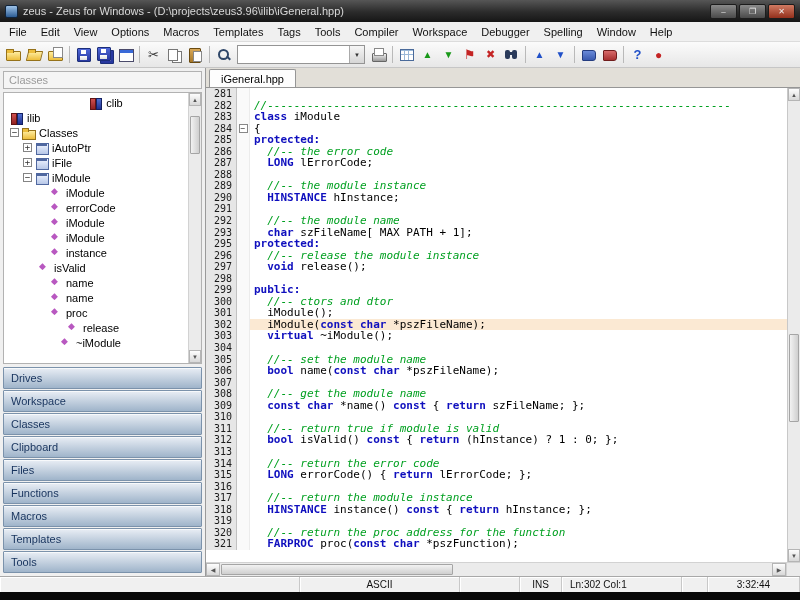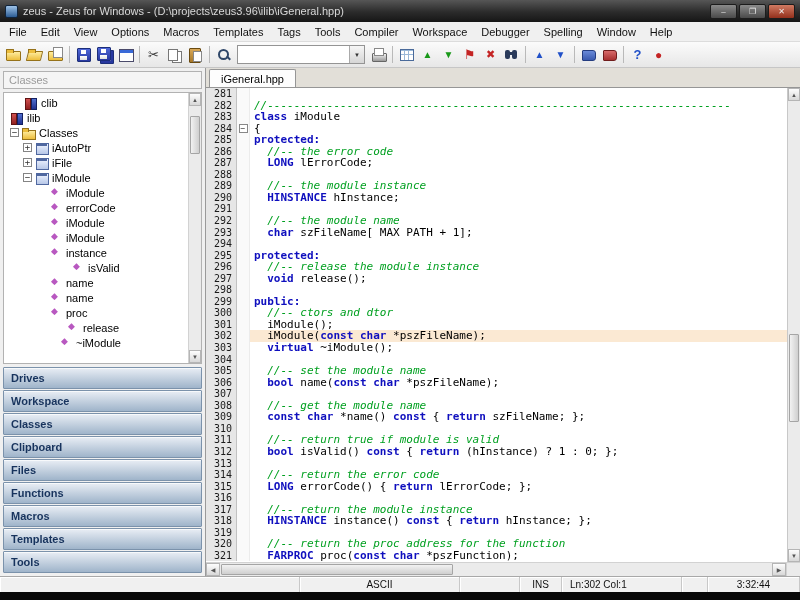--- a/index.html
+++ b/index.html
@@ -80,21 +80,21 @@
 .scroll-btn{height:13px;flex:none;background:linear-gradient(#fdfdfd,#d8d8d8);border:1px solid #b5b5b5;color:#555;font-size:6px;display:flex;align-items:center;justify-content:center}
 .scroll-btn.up::after{content:"▲"}
 .scroll-btn.down::after{content:"▼"}
 .scroll-btn.left::after{content:"◀"}
 .scroll-btn.right::after{content:"▶"}
 .scroll-track{flex:1;position:relative}
 .scroll-thumb{position:absolute;background:linear-gradient(90deg,#f2f2f2,#cfcfcf);border:1px solid #a5a5a5;border-radius:1px;left:1px;right:1px}
 .tree-thumb{top:4%;height:38px}
 .ed-thumb{top:52%;height:88px}
 .accordion{flex:none;display:flex;flex-direction:column;gap:1px;margin-top:3px}
-.acc-btn{height:22px;background:linear-gradient(#e9eef5,#9fb4ca);border:1px solid #7b92ab;border-radius:1px;display:flex;align-items:center;padding:6px 7px;color:#17335d;font-weight:bold;box-shadow:inset 0 1px 0 #ffffffaa}
+.acc-btn{height:22px;background:linear-gradient(#e9eef5,#9fb4ca);border:1px solid #7b92ab;border-radius:1px;display:flex;align-items:center;padding:6px 7px;color:#17335d;font-weight:normal;box-shadow:inset 0 1px 0 #ffffffaa}
 
 
 .editor-col{flex:1;min-width:0;display:flex;flex-direction:column;background:#f0f0f0}
 .tabbar{height:20px;flex:none;display:flex;align-items:flex-end;padding-left:3px;background:#e2dfd8;border-bottom:1px solid #969696}
 .tab{height:18px;background:#fdfdfd;border:1px solid #969696;border-bottom:none;border-radius:2px 2px 0 0;padding:0 11px;display:flex;align-items:center;color:#000}
 .editor-body{flex:1;min-height:0;display:flex;background:#fff}
 .code-area{flex:1;min-width:0;display:flex;flex-direction:column;overflow:hidden;background:#fff}
 .cl{display:flex;height:11.56px;line-height:11.56px;flex:none;font-family:"DejaVu Sans Mono",monospace;font-size:11px}
 .cl .g{width:31px;flex:none;background:#e6e6e6;border-right:1px solid #c2c2c2;text-align:right;padding-right:4px;font-size:10px;color:#1a1a1a}
 .cl .f{width:13px;flex:none;background:#fafafa;border-right:1px solid #ececec;display:flex;align-items:center;justify-content:center}
@@ -238,21 +238,21 @@
         <span class="tbi s-stop"></span>
       </button>
     </div>
 
   <div class="main">
 
     <div class="sidebar">
       <div class="side-caption">Classes</div>
       <div class="tree-wrap">
         <div class="tree">
-            <div class="tree-row" style="padding-left: 20px;">
+            <div class="tree-row" style="padding-left: 20px; justify-content: center;">
               <span class="ti ti-lib"></span>
               <span class="tree-label">clib</span>
             </div>
             <div class="tree-row" style="padding-left: 6px;">
               <span class="ti ti-lib"></span>
               <span class="tree-label">ilib</span>
             </div>
             <div class="tree-row" style="padding-left: 6px;">
               <span class="toggle">−</span>
               <span class="ti ti-folder"></span>
@@ -286,21 +286,21 @@
               <span class="tree-label">iModule</span>
             </div>
             <div class="tree-row" style="padding-left: 45px;">
               <span class="ti ti-member"></span>
               <span class="tree-label">iModule</span>
             </div>
             <div class="tree-row" style="padding-left: 45px;">
               <span class="ti ti-member"></span>
               <span class="tree-label">instance</span>
             </div>
-            <div class="tree-row" style="padding-left: 67px;">
+            <div class="tree-row" style="padding-left: 33px;">
               <span class="ti ti-member"></span>
               <span class="tree-label">isValid</span>
             </div>
             <div class="tree-row" style="padding-left: 45px;">
               <span class="ti ti-member"></span>
               <span class="tree-label">name</span>
             </div>
             <div class="tree-row" style="padding-left: 45px;">
               <span class="ti ti-member"></span>
               <span class="tree-label">name</span>
@@ -406,25 +406,20 @@
               <span class="g">292</span>
               <span class="f"></span>
               <span class="t"><span class="tok-c">  //-- the module name</span></span>
             </div>
             <div class="cl">
               <span class="g">293</span>
               <span class="f"></span>
               <span class="t"><span class="tok-p">  </span><span class="tok-k">char</span><span class="tok-p"> szFileName[_MAX_PATH + 1];</span></span>
             </div>
             <div class="cl">
-              <span class="g">294</span>
-              <span class="f"></span>
-              <span class="t"></span>
-            </div>
-            <div class="cl">
               <span class="g">295</span>
               <span class="f"></span>
               <span class="t"><span class="tok-k">protected:</span></span>
             </div>
             <div class="cl">
               <span class="g">296</span>
               <span class="f"></span>
               <span class="t"><span class="tok-c">  //-- release the module instance</span></span>
             </div>
             <div class="cl">

